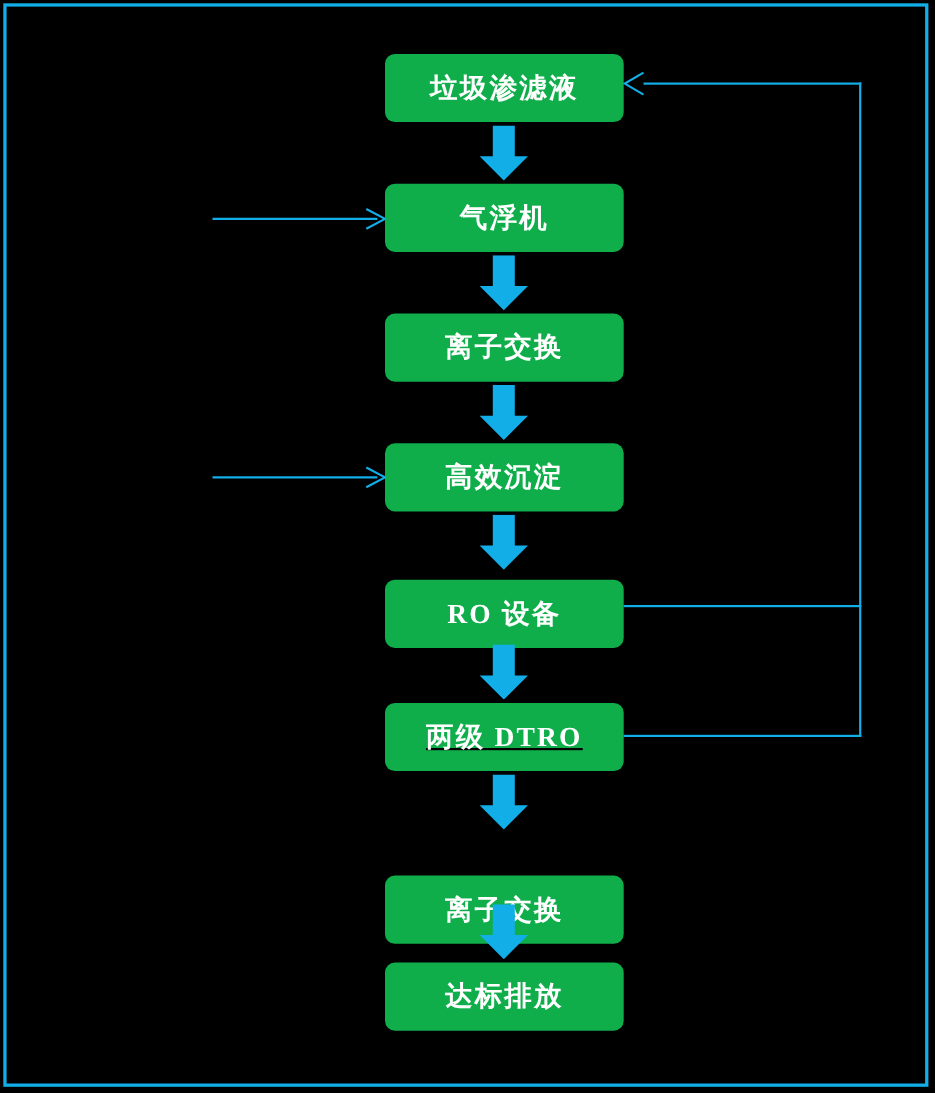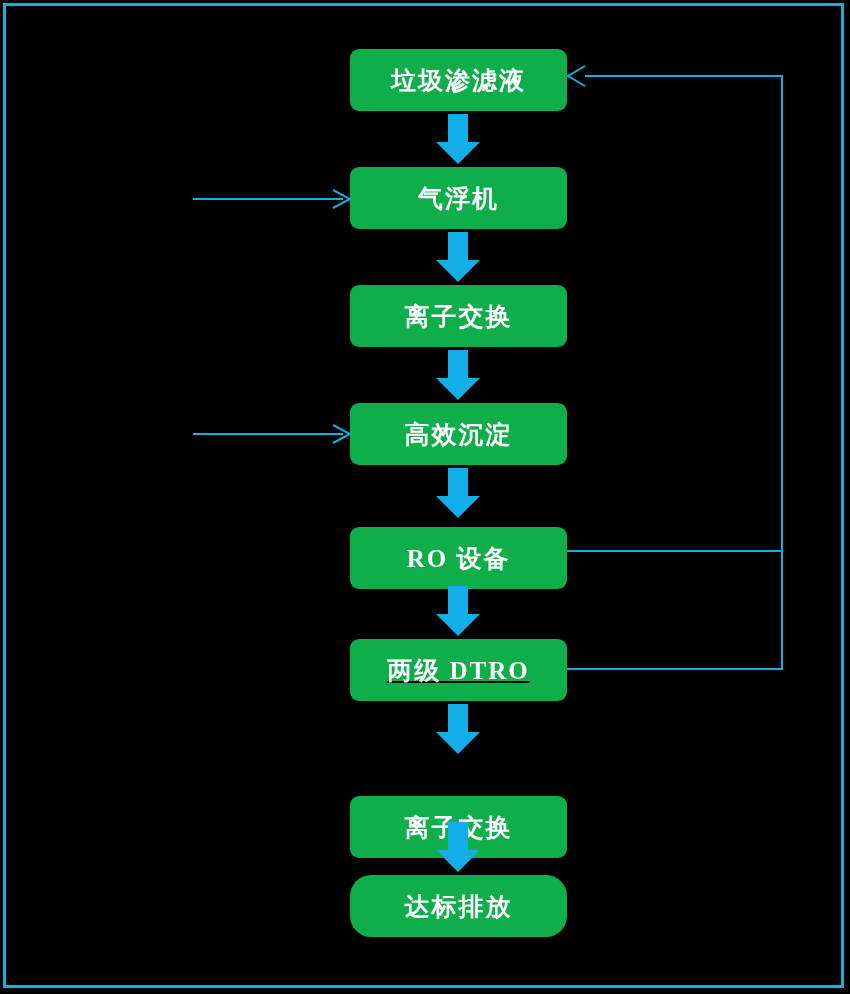--- a/index.html
+++ b/index.html
@@ -121,21 +121,21 @@
   </div>
 
   <div class="node" style="top:639px;text-decoration:underline;">
     <span class="node-label">两级 DTRO</span>
   </div>
 
   <div class="node" style="top:757px;margin-top:39px;">
     <span class="node-label">离子交换</span>
   </div>
 
-  <div class="node" style="top:875px;border-radius:21px;">
+  <div class="node" style="top:875px;">
     <span class="node-label">达标排放</span>
   </div>
 
   <div class="down-arrow" style="top:114px;">
     <svg width="44" height="50" viewBox="0 0 44 50">
         <polygon points="12,0 32,0 32,28 44,28 22,50 0,28 12,28" fill="#12AEE8"></polygon>
       </svg>
   </div>
   <div class="down-arrow" style="top:232px;">
     <svg width="44" height="50" viewBox="0 0 44 50">

